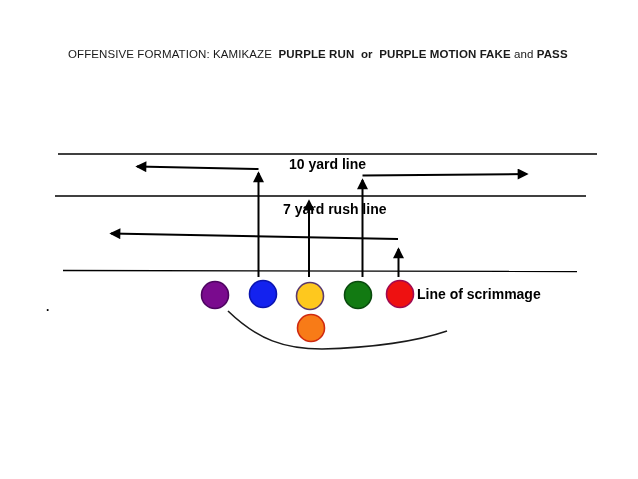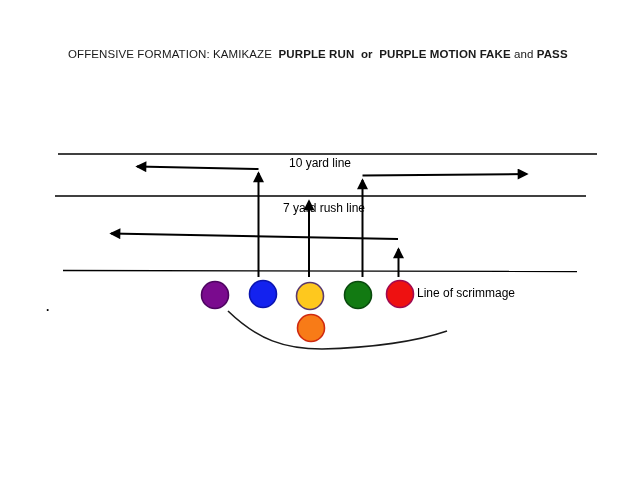--- a/index.html
+++ b/index.html
@@ -14,22 +14,22 @@
     position:absolute;
     left:68px;top:48px;
     font-size:11.5px;
     letter-spacing:0.1px;
     color:#1a1a1a;
     white-space:pre;
   }
   .title .b{font-weight:bold;}
   .fieldlabel{
     position:absolute;
-    font-size:12px;
-    font-weight:normal;
+    font-size:14px;
+    font-weight:bold;
     color:#000;
     white-space:nowrap;
   }
   #ten-yard-label{left:289px;top:156px;}
   #seven-yard-label{left:283px;top:201px;}
   #scrimmage-label{left:417px;top:286px;}
   #stray-dot{left:46px;top:300px;font-size:12px;font-weight:bold;color:#000;}
   svg.overlay{
     position:absolute;left:0;top:0;
     pointer-events:none;

